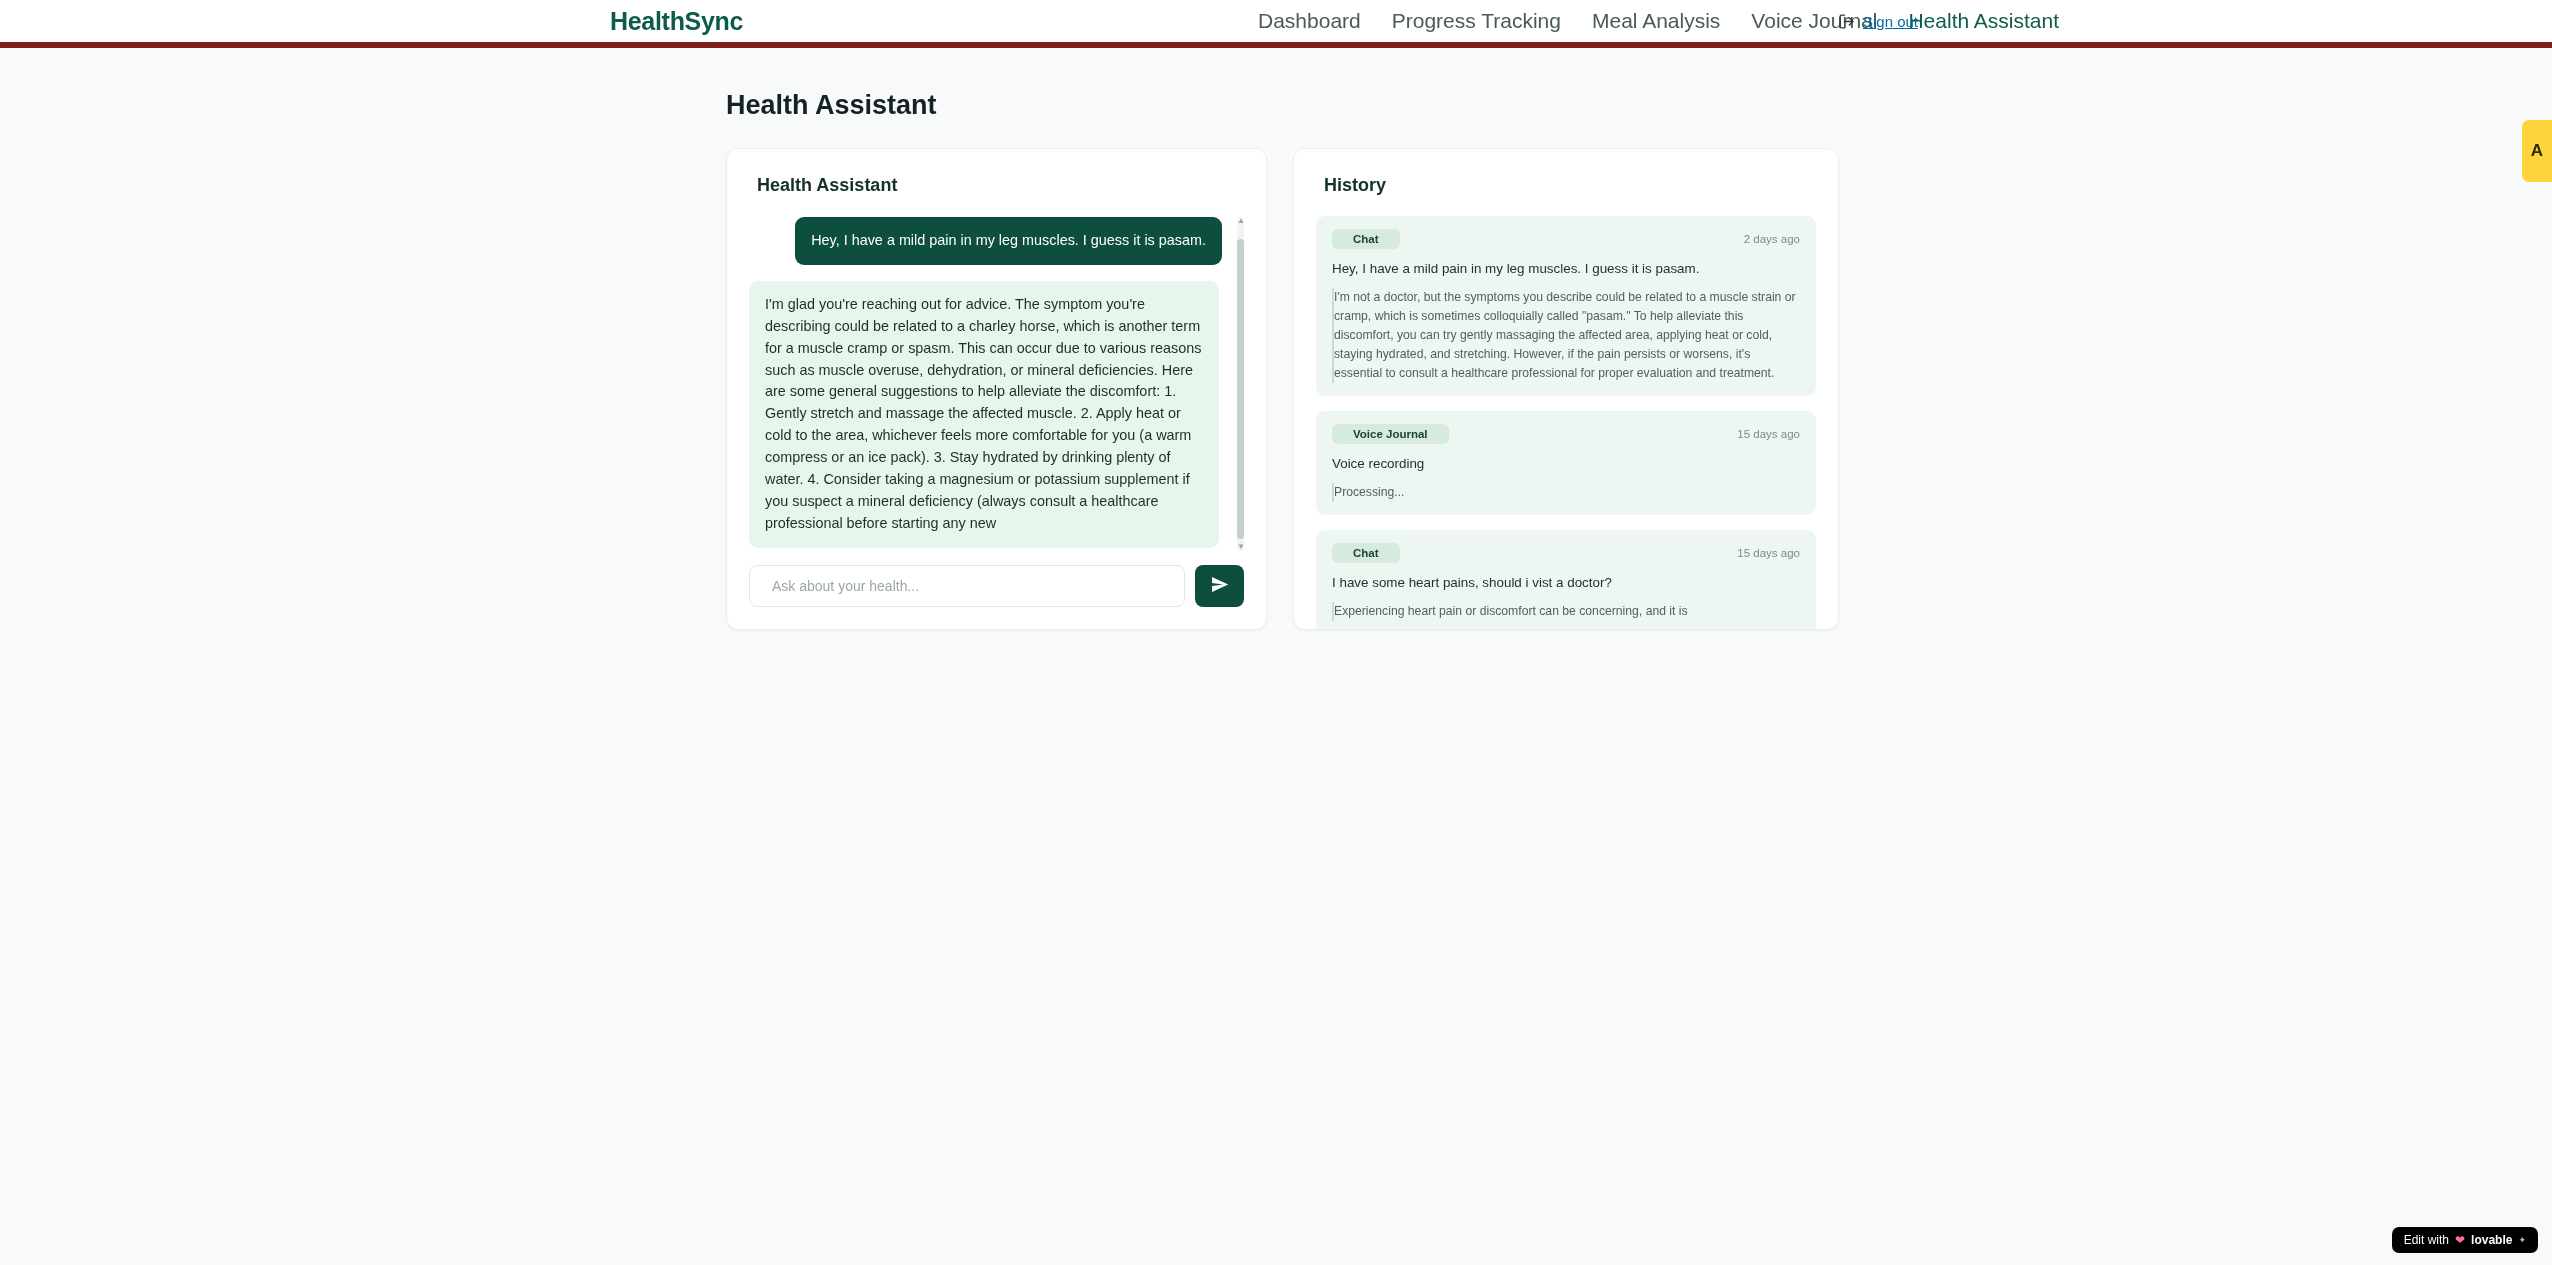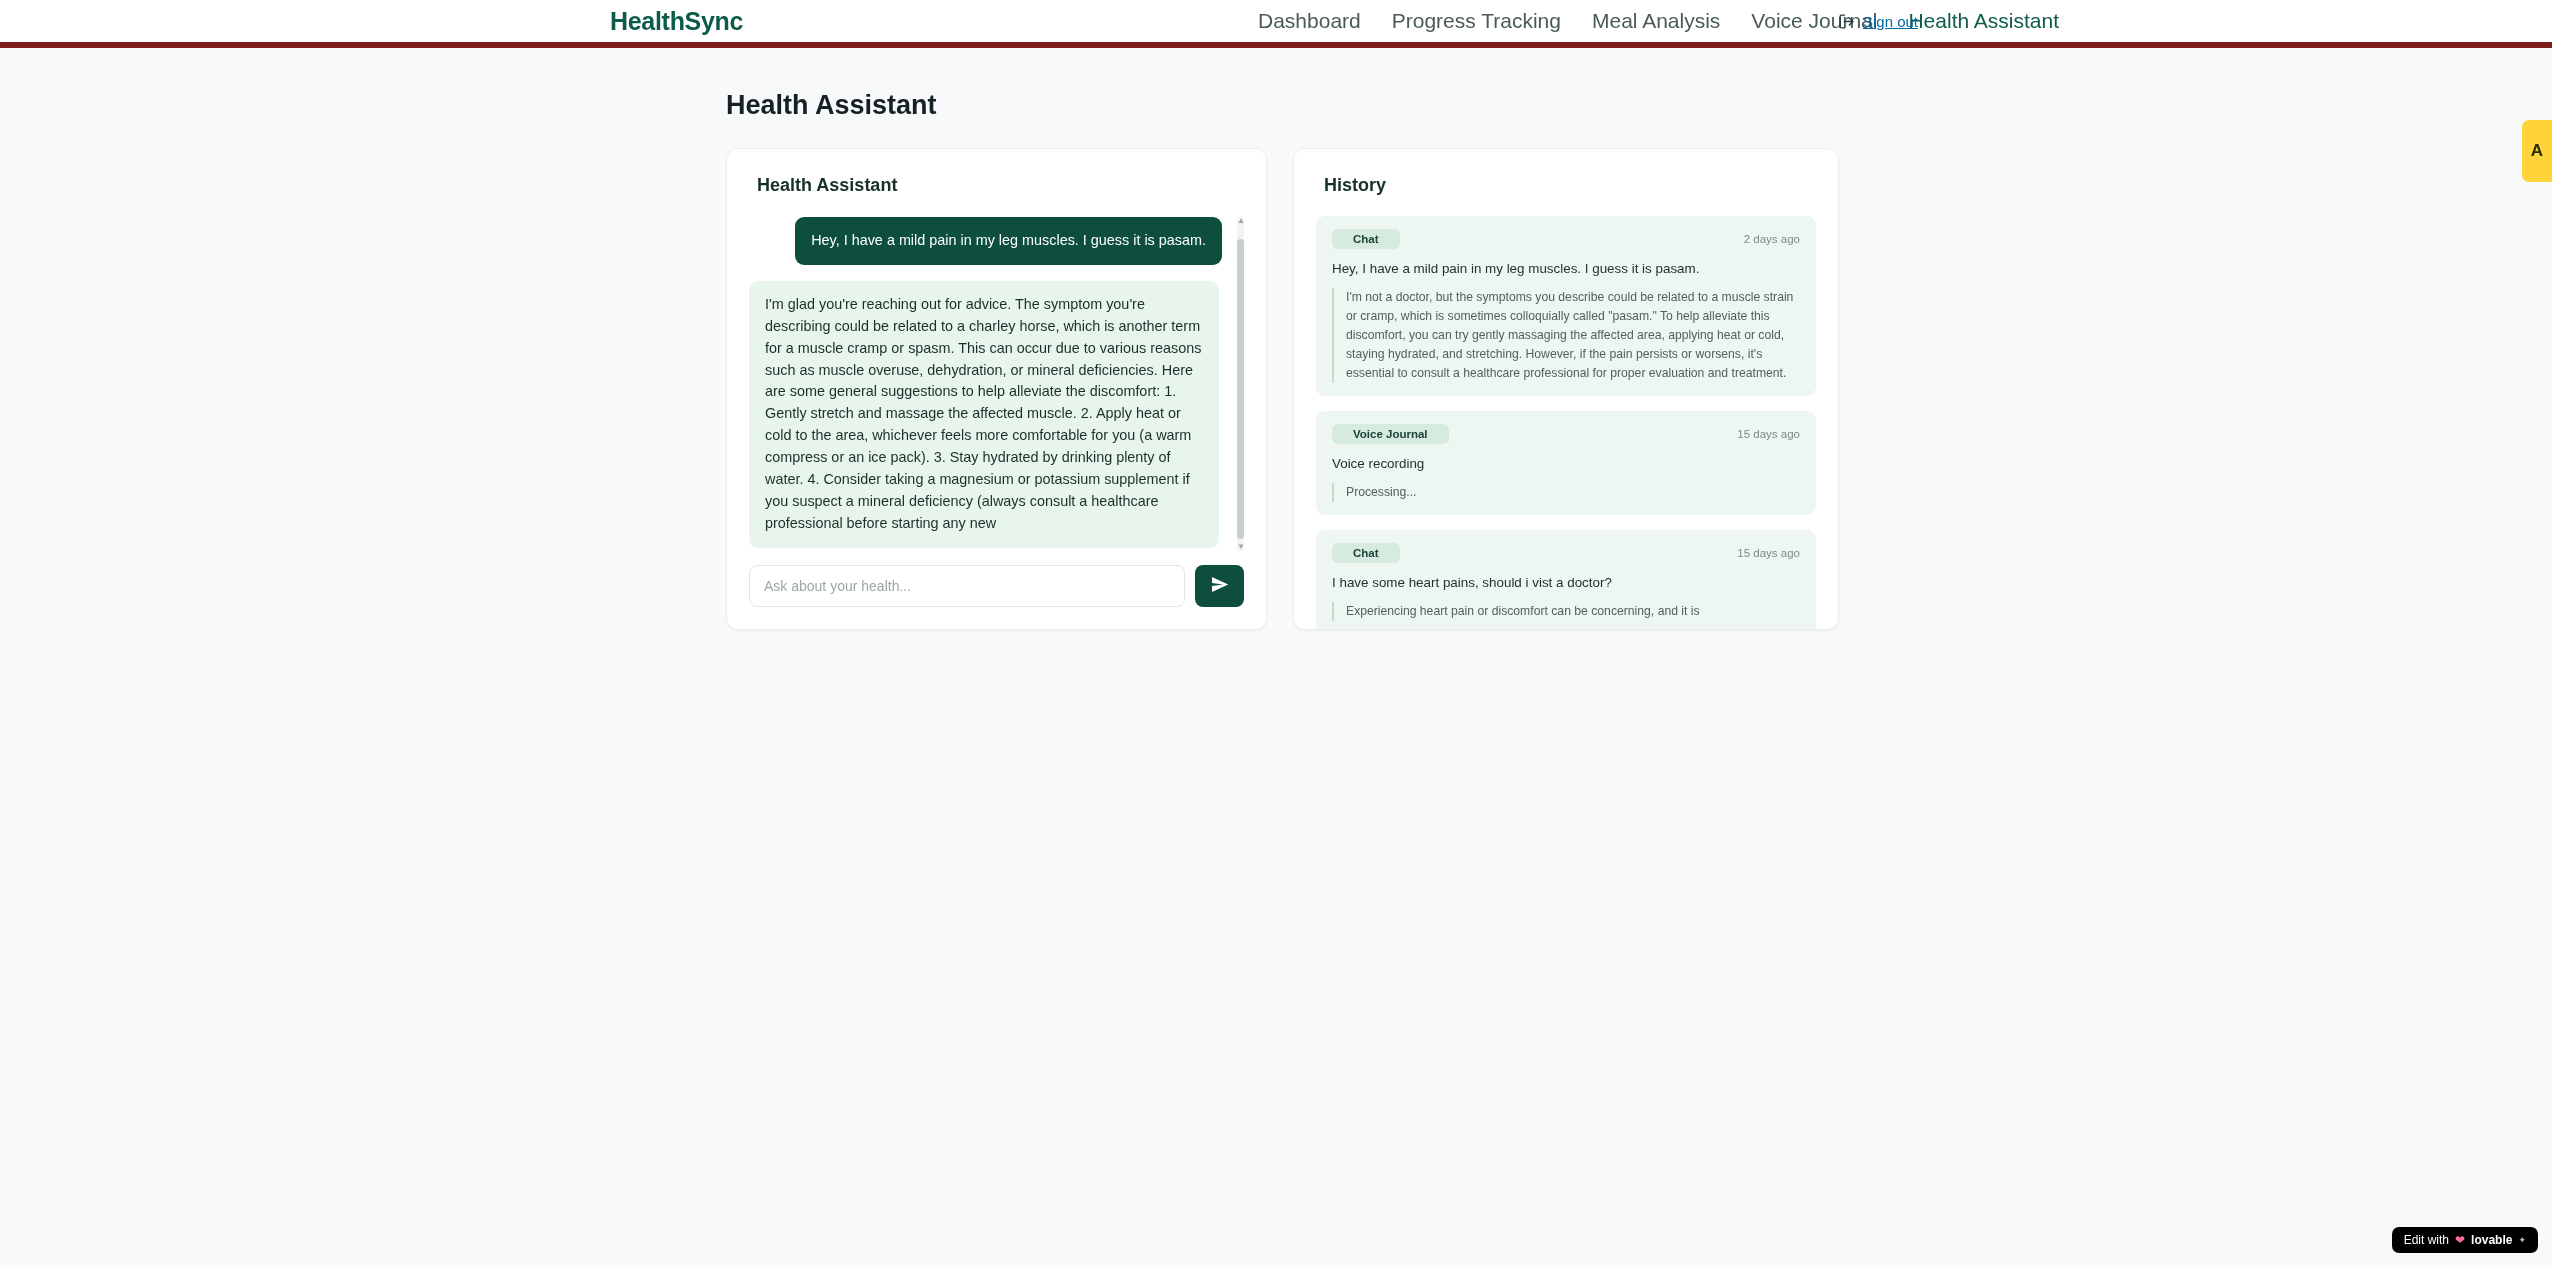--- a/index.html
+++ b/index.html
@@ -151,21 +151,21 @@
     display: flex;
     align-items: center;
     gap: 10px;
     padding: 14px 22px 22px 22px;
   }
   .chat-input {
     flex: 1;
     height: 42px;
     border: 1px solid #e2e7e8;
     border-radius: 8px;
-    padding: 0 14px;
+    padding: 0 22px;
     font-size: 14px;
     color: #2a3b3b;
     font-family: "Liberation Sans", sans-serif;
     background: #ffffff;
     outline: none;
   }
   .chat-input::placeholder { color: #9aa7a6; }
   .send-btn {
     width: 49px;
     height: 42px;
@@ -215,21 +215,21 @@
     font-size: 11.5px;
     color: #7b8a88;
   }
   .hi-text {
     font-size: 13.4px;
     color: #21332e;
     line-height: 1.5;
   }
   .hi-reply {
     margin-top: 9px;
-    padding-left: 12px;
+    padding-left: 0;
     border-left: 2px solid #c3ddcf;
     font-size: 12.2px;
     line-height: 1.55;
     color: #52605d;
   }
 
   
   .edge-widget {
     position: absolute;
     top: 120px;

